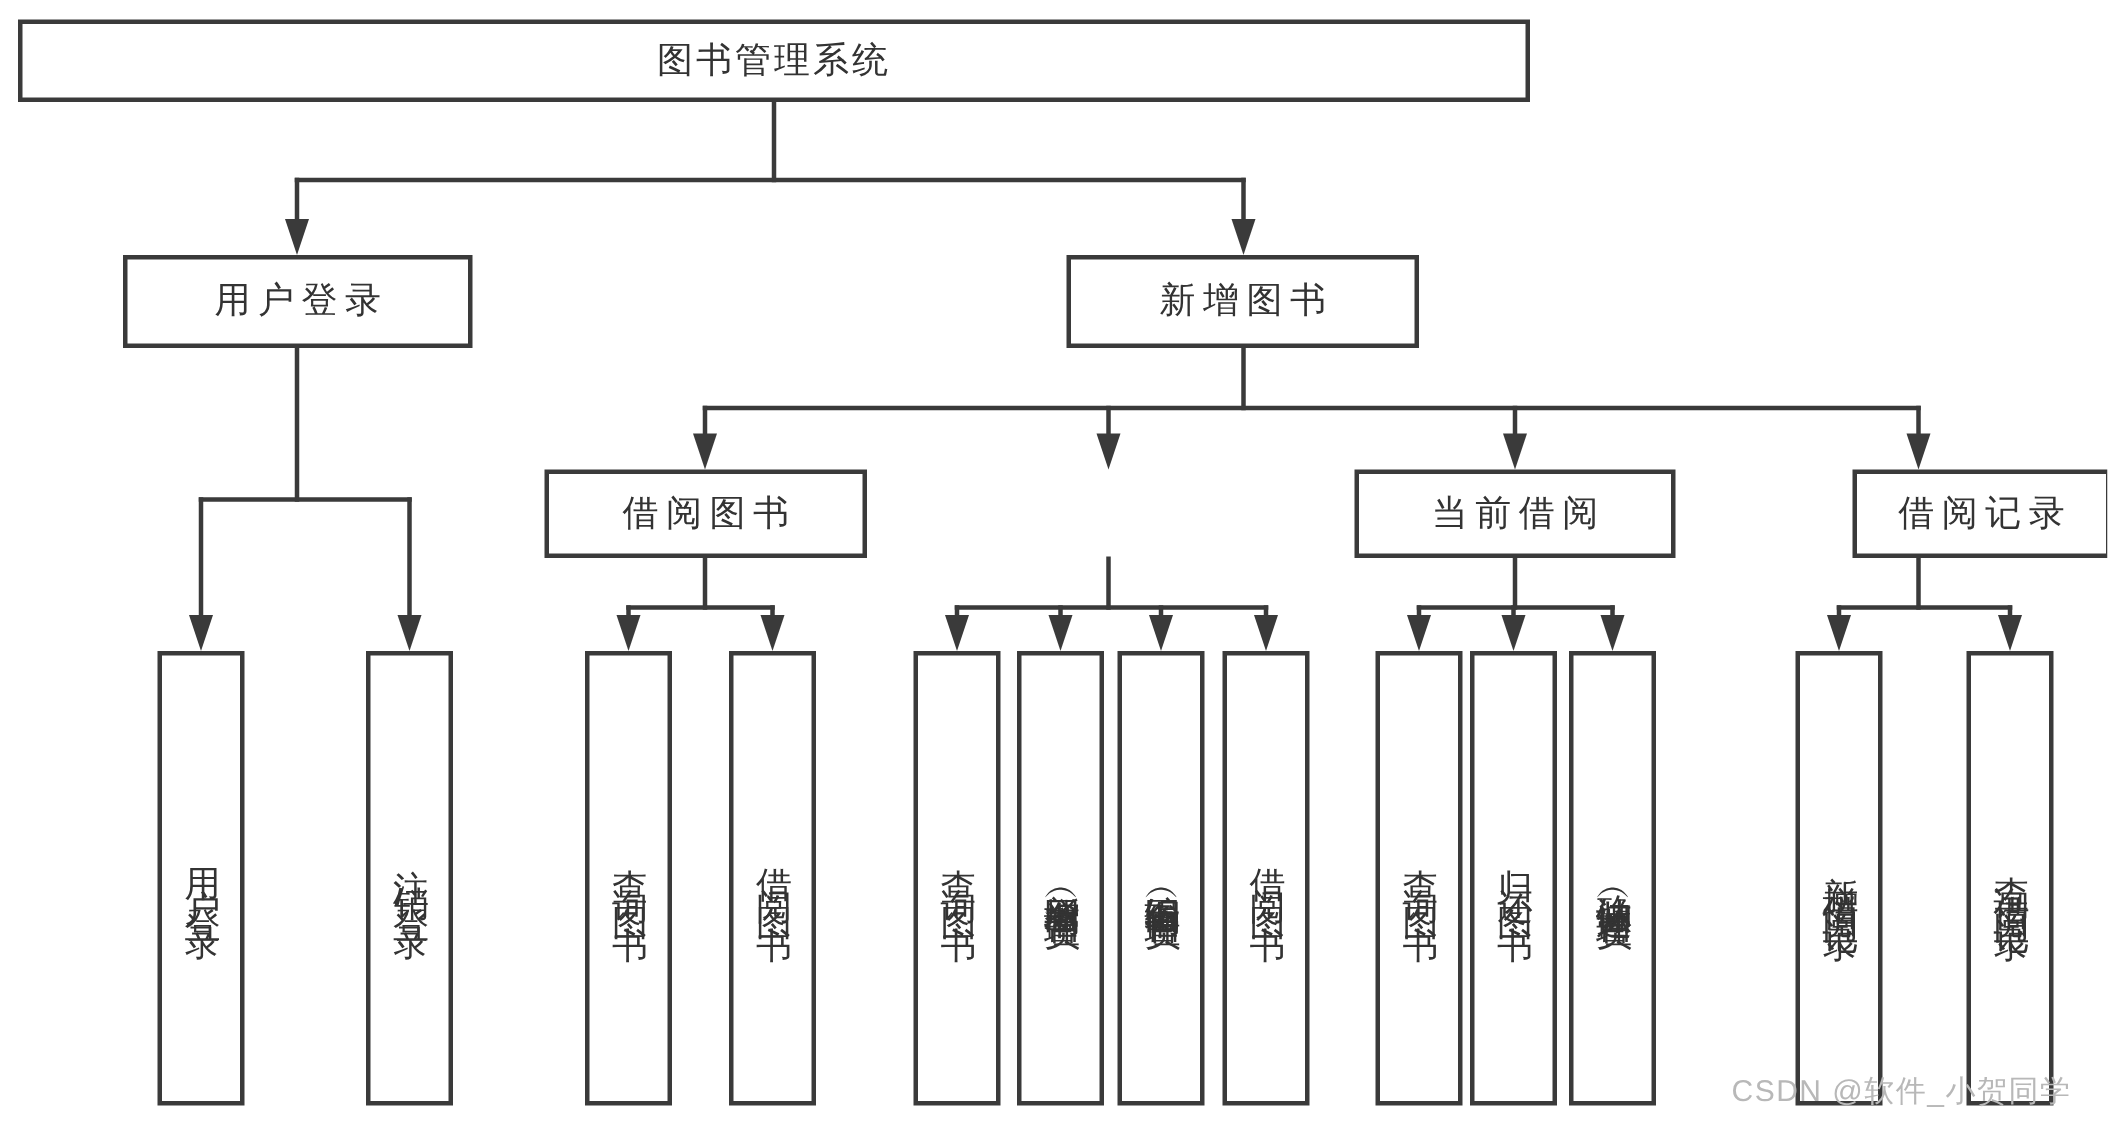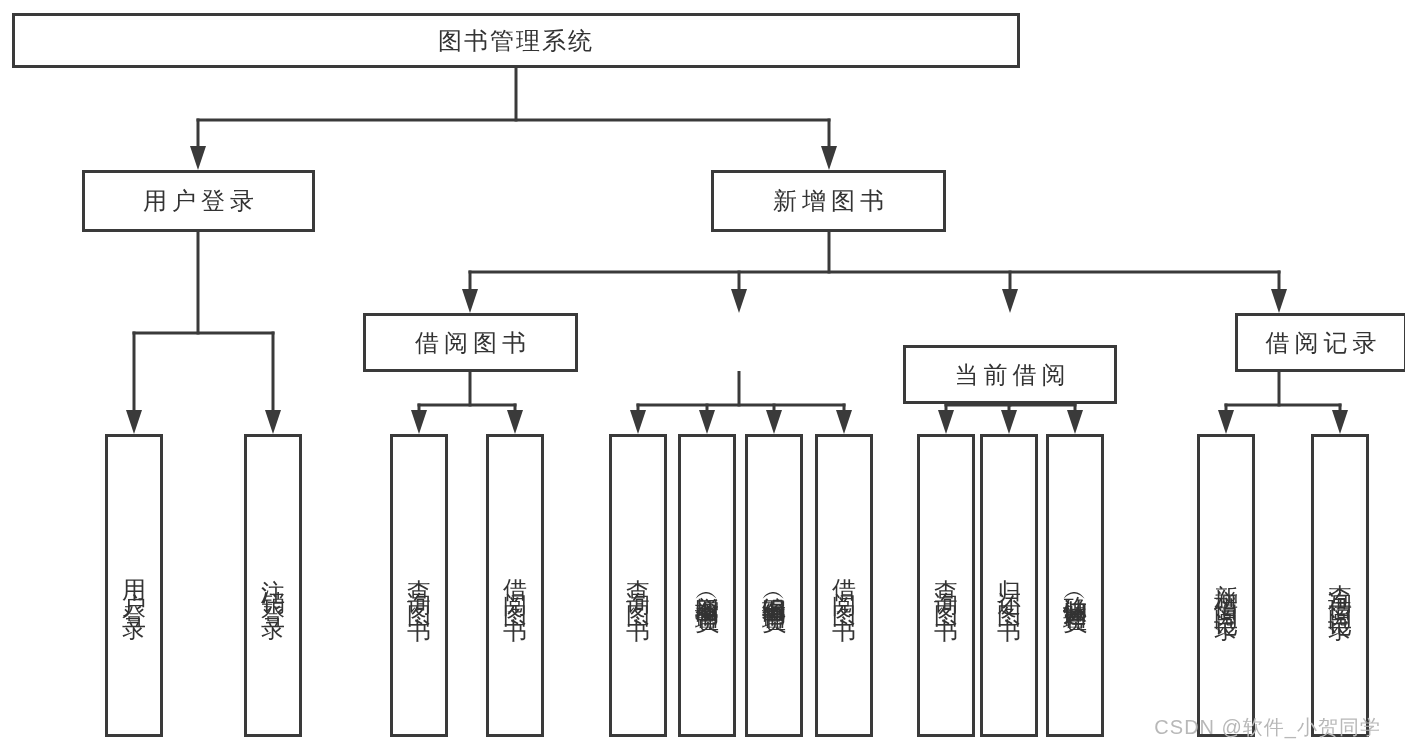--- a/index.html
+++ b/index.html
@@ -124,21 +124,21 @@
       <polygon points="1332,410 1348,410 1340,434"></polygon>
     </g>
   </svg>
 
   <div class="box root-box" style="left:12px; top:13px; width:1008px; height:55px;">图书管理系统</div>
 
   <div class="box h-label" style="left:82px; top:170px; width:233px; height:62px;">用户登录</div>
   <div class="box h-label" style="left:711px; top:170px; width:235px; height:62px;">新增图书</div>
 
   <div class="box h-label" style="left:363px; top:313px; width:215px; height:59px;">借阅图书</div>
-  <div class="box h-label" style="left:903px; top:313px; width:214px; height:59px;margin-top:32px;">当前借阅</div>
+  <div class="box h-label" style="left:903px; top:313px; width:214px; height:59px;">当前借阅</div>
   <div class="box h-label" style="left:1235px; top:313px; width:172px; height:59px;">借阅记录</div>
 
   <div class="box leaf" style="left:105px; top:434px; width:58px; height:303px;">用户登录</div>
   <div class="box leaf" style="left:244px; top:434px; width:58px; height:303px;">注销登录</div>
 
   <div class="box leaf" style="left:390px; top:434px; width:58px; height:303px;">查询图书</div>
   <div class="box leaf" style="left:486px; top:434px; width:58px; height:303px;">借阅图书</div>
 
   <div class="box leaf" style="left:609px; top:434px; width:58px; height:303px;">查询图书</div>
   <div class="box leaf tight" style="left:678px; top:434px; width:58px; height:303px;">新增图书（管理员）</div>

